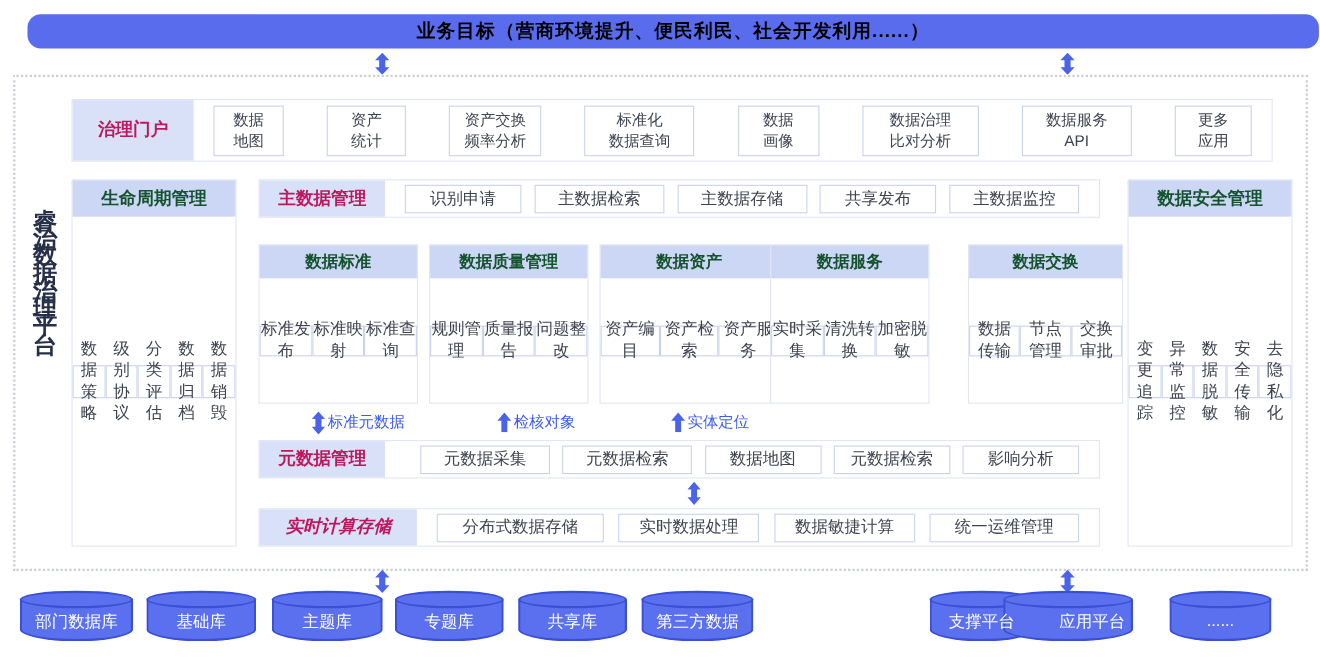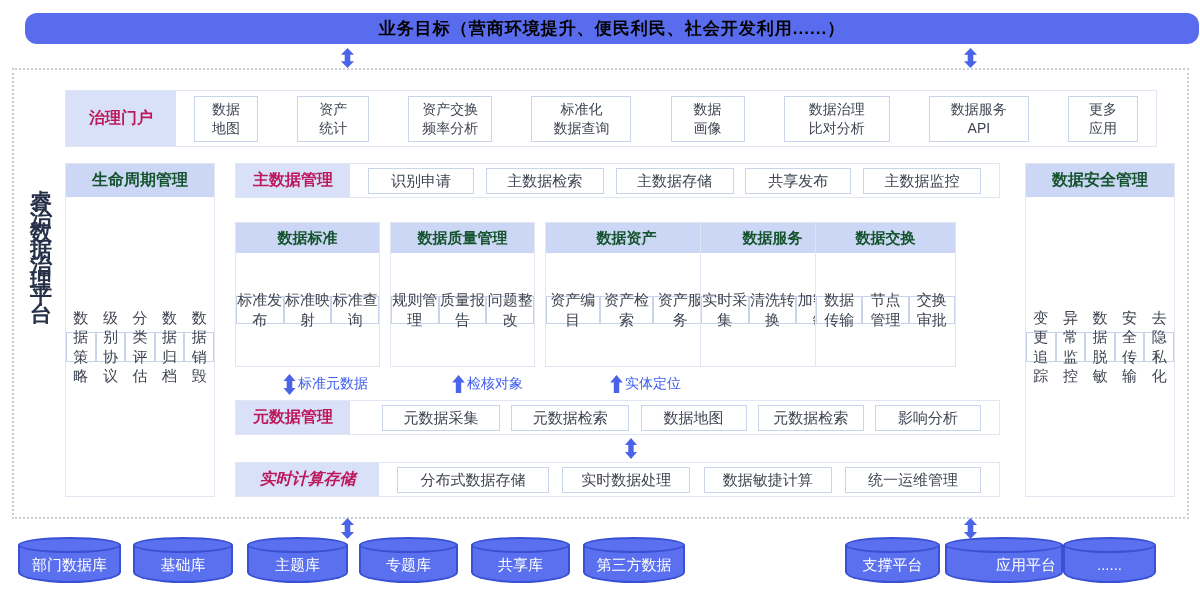--- a/index.html
+++ b/index.html
@@ -184,21 +184,21 @@
   </div>
 </div>
 <div class="abs col" style="left:700px;top:222px;width:145px;height:145px;">
   <div class="col-header">数据服务</div>
   <div class="col-items">
     <div class="box">实时采集</div>
     <div class="box">清洗转换</div>
     <div class="box">加密脱敏</div>
   </div>
 </div>
-<div class="abs col" style="left:815px;top:222px;width:141px;height:145px;">
+<div class="abs col" style="left:880px;top:222px;width:141px;height:145px;">
   <div class="col-header">数据交换</div>
   <div class="col-items">
     <div class="box">数据传输</div>
     <div class="box">节点管理</div>
     <div class="box">交换审批</div>
   </div>
 </div>
 
 <div class="flow" style="left:283px;">
   <svg class="arrow-svg" width="13" height="21" viewBox="0 0 13 21">
@@ -282,18 +282,18 @@
   </div>
 <div class="cyl" style="left:471px;width:99px;">
     <span>共享库</span>
   </div>
 <div class="cyl" style="left:583px;width:102px;">
     <span>第三方数据</span>
   </div>
 <div class="cyl" style="left:845px;width:95px;">
     <span>支撑平台</span>
   </div>
-<div class="cyl" style="left:945px;width:118px;padding-left:44px;">
+<div class="cyl" style="left:912px;width:118px;padding-left:44px;">
     <span>应用平台</span>
   </div>
 <div class="cyl" style="left:1063px;width:93px;">
     <span>......</span>
   </div>
 
 </body></html>

